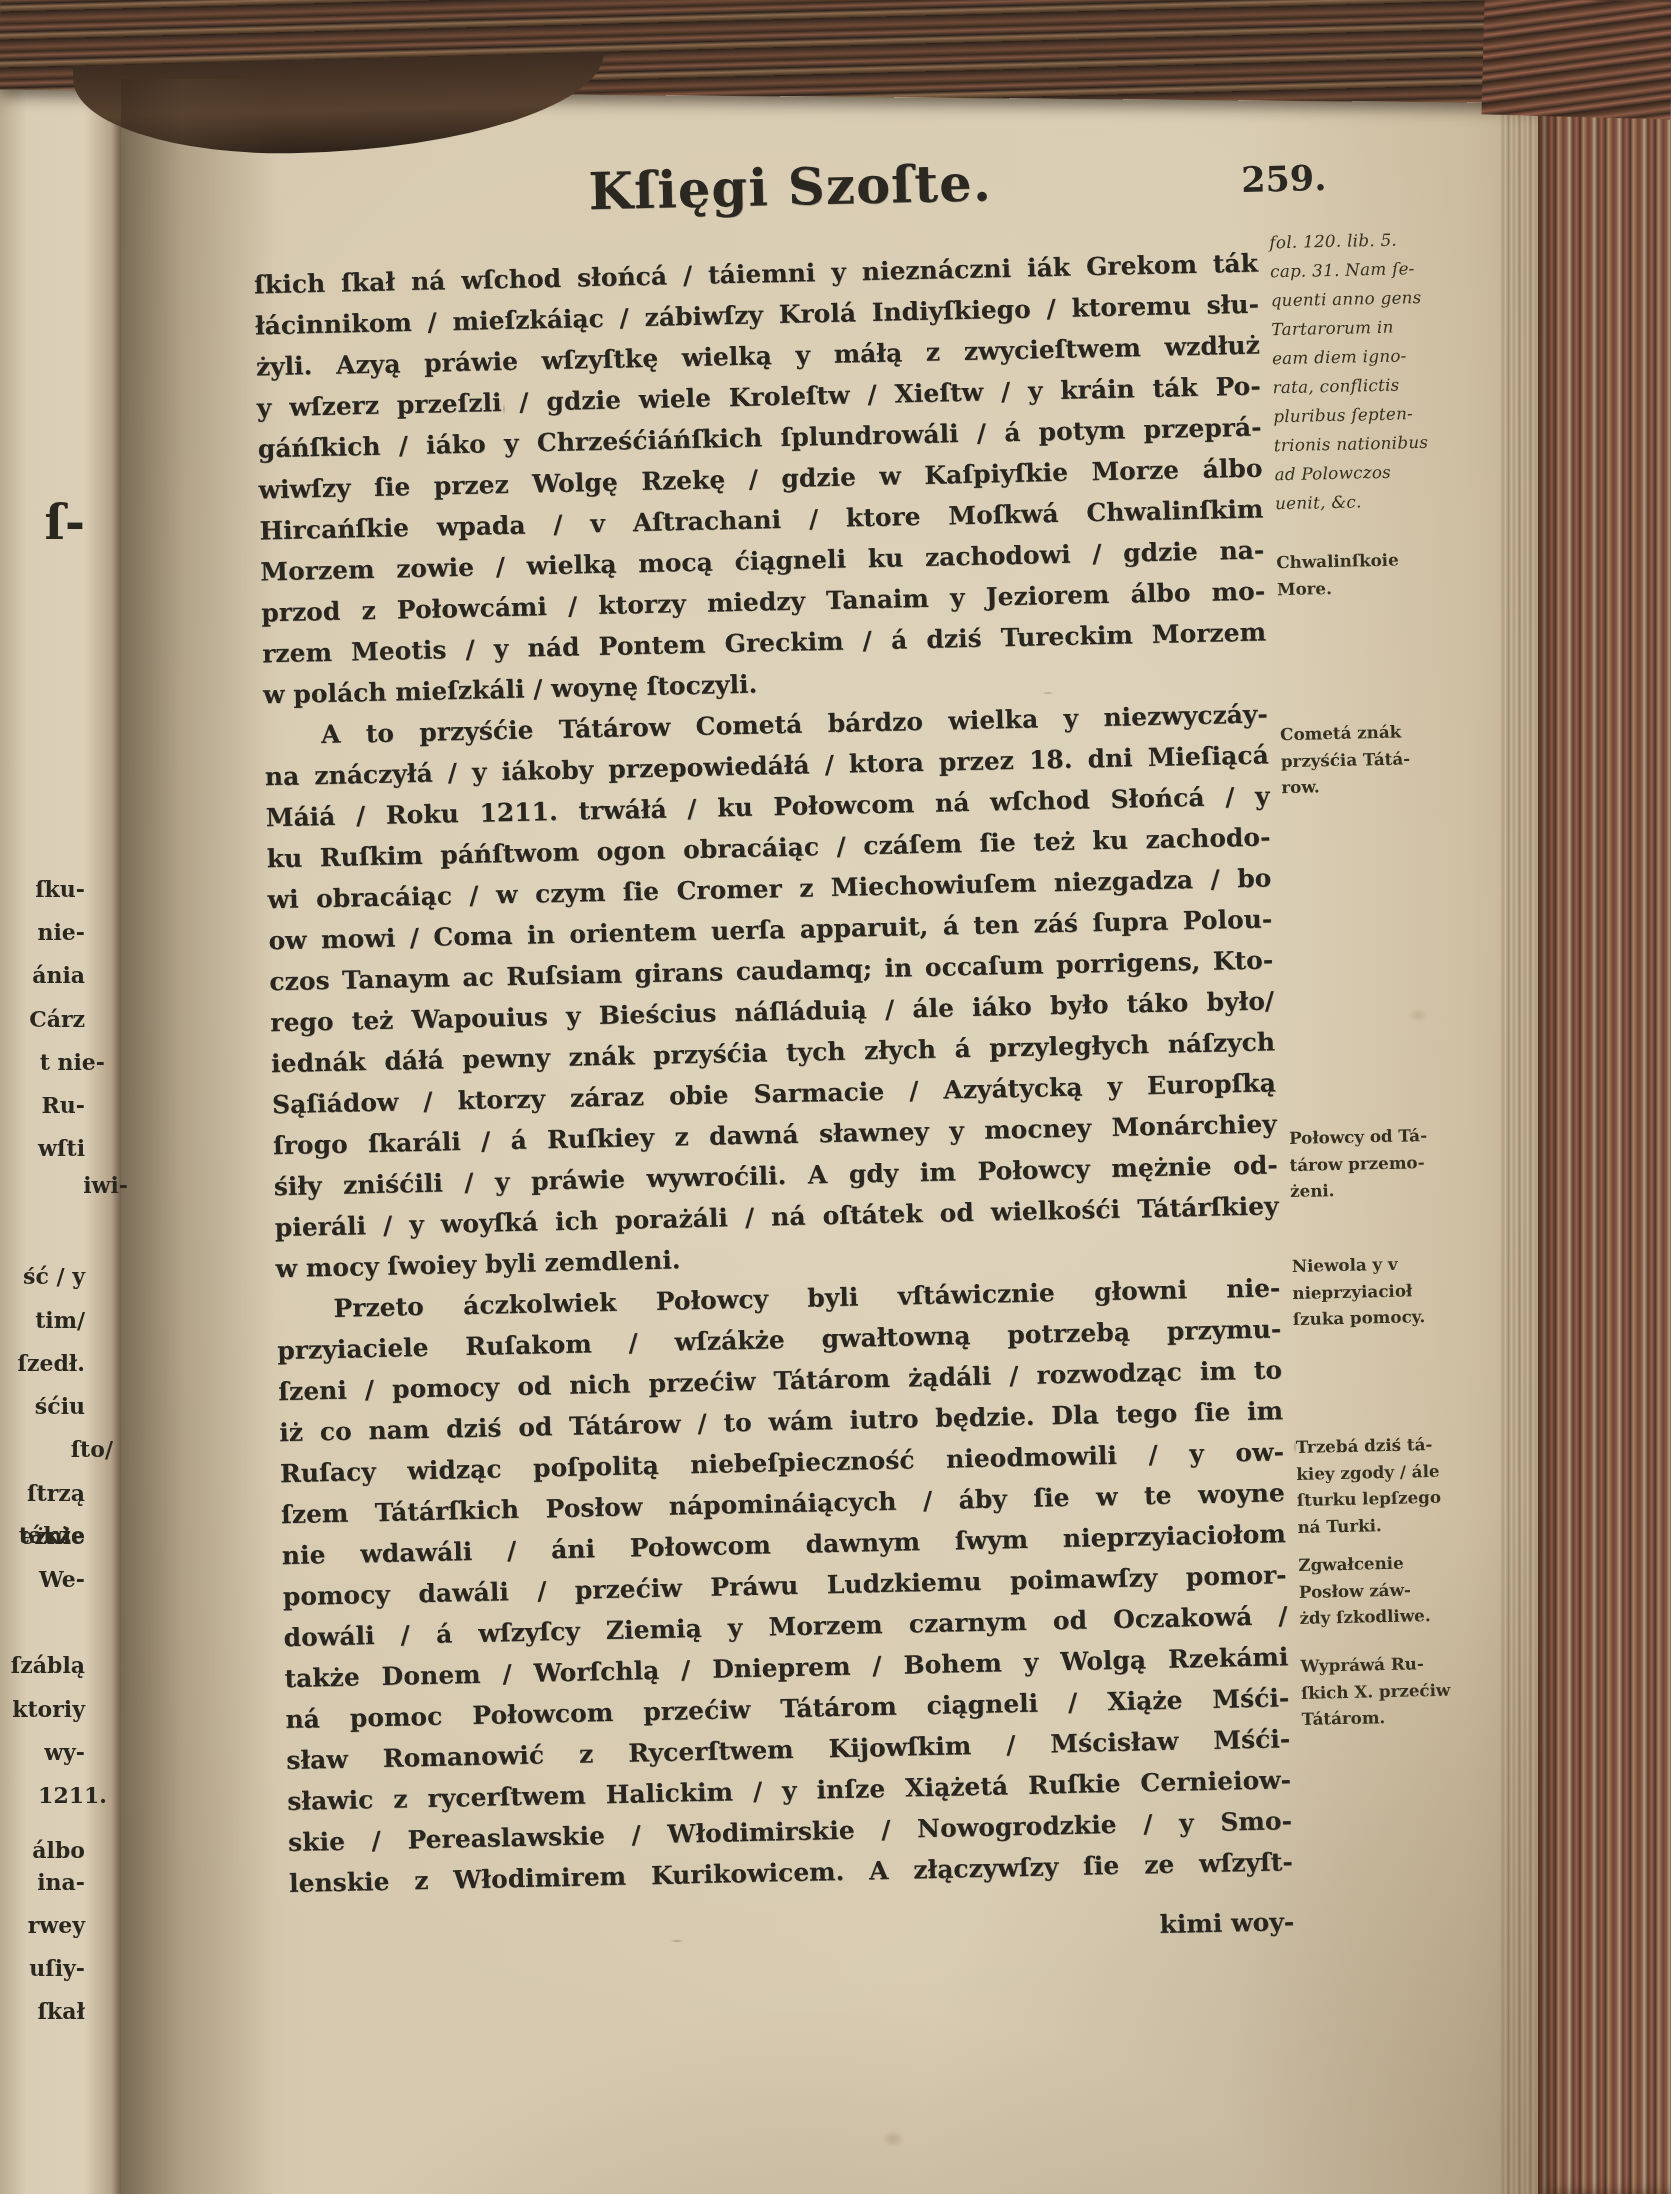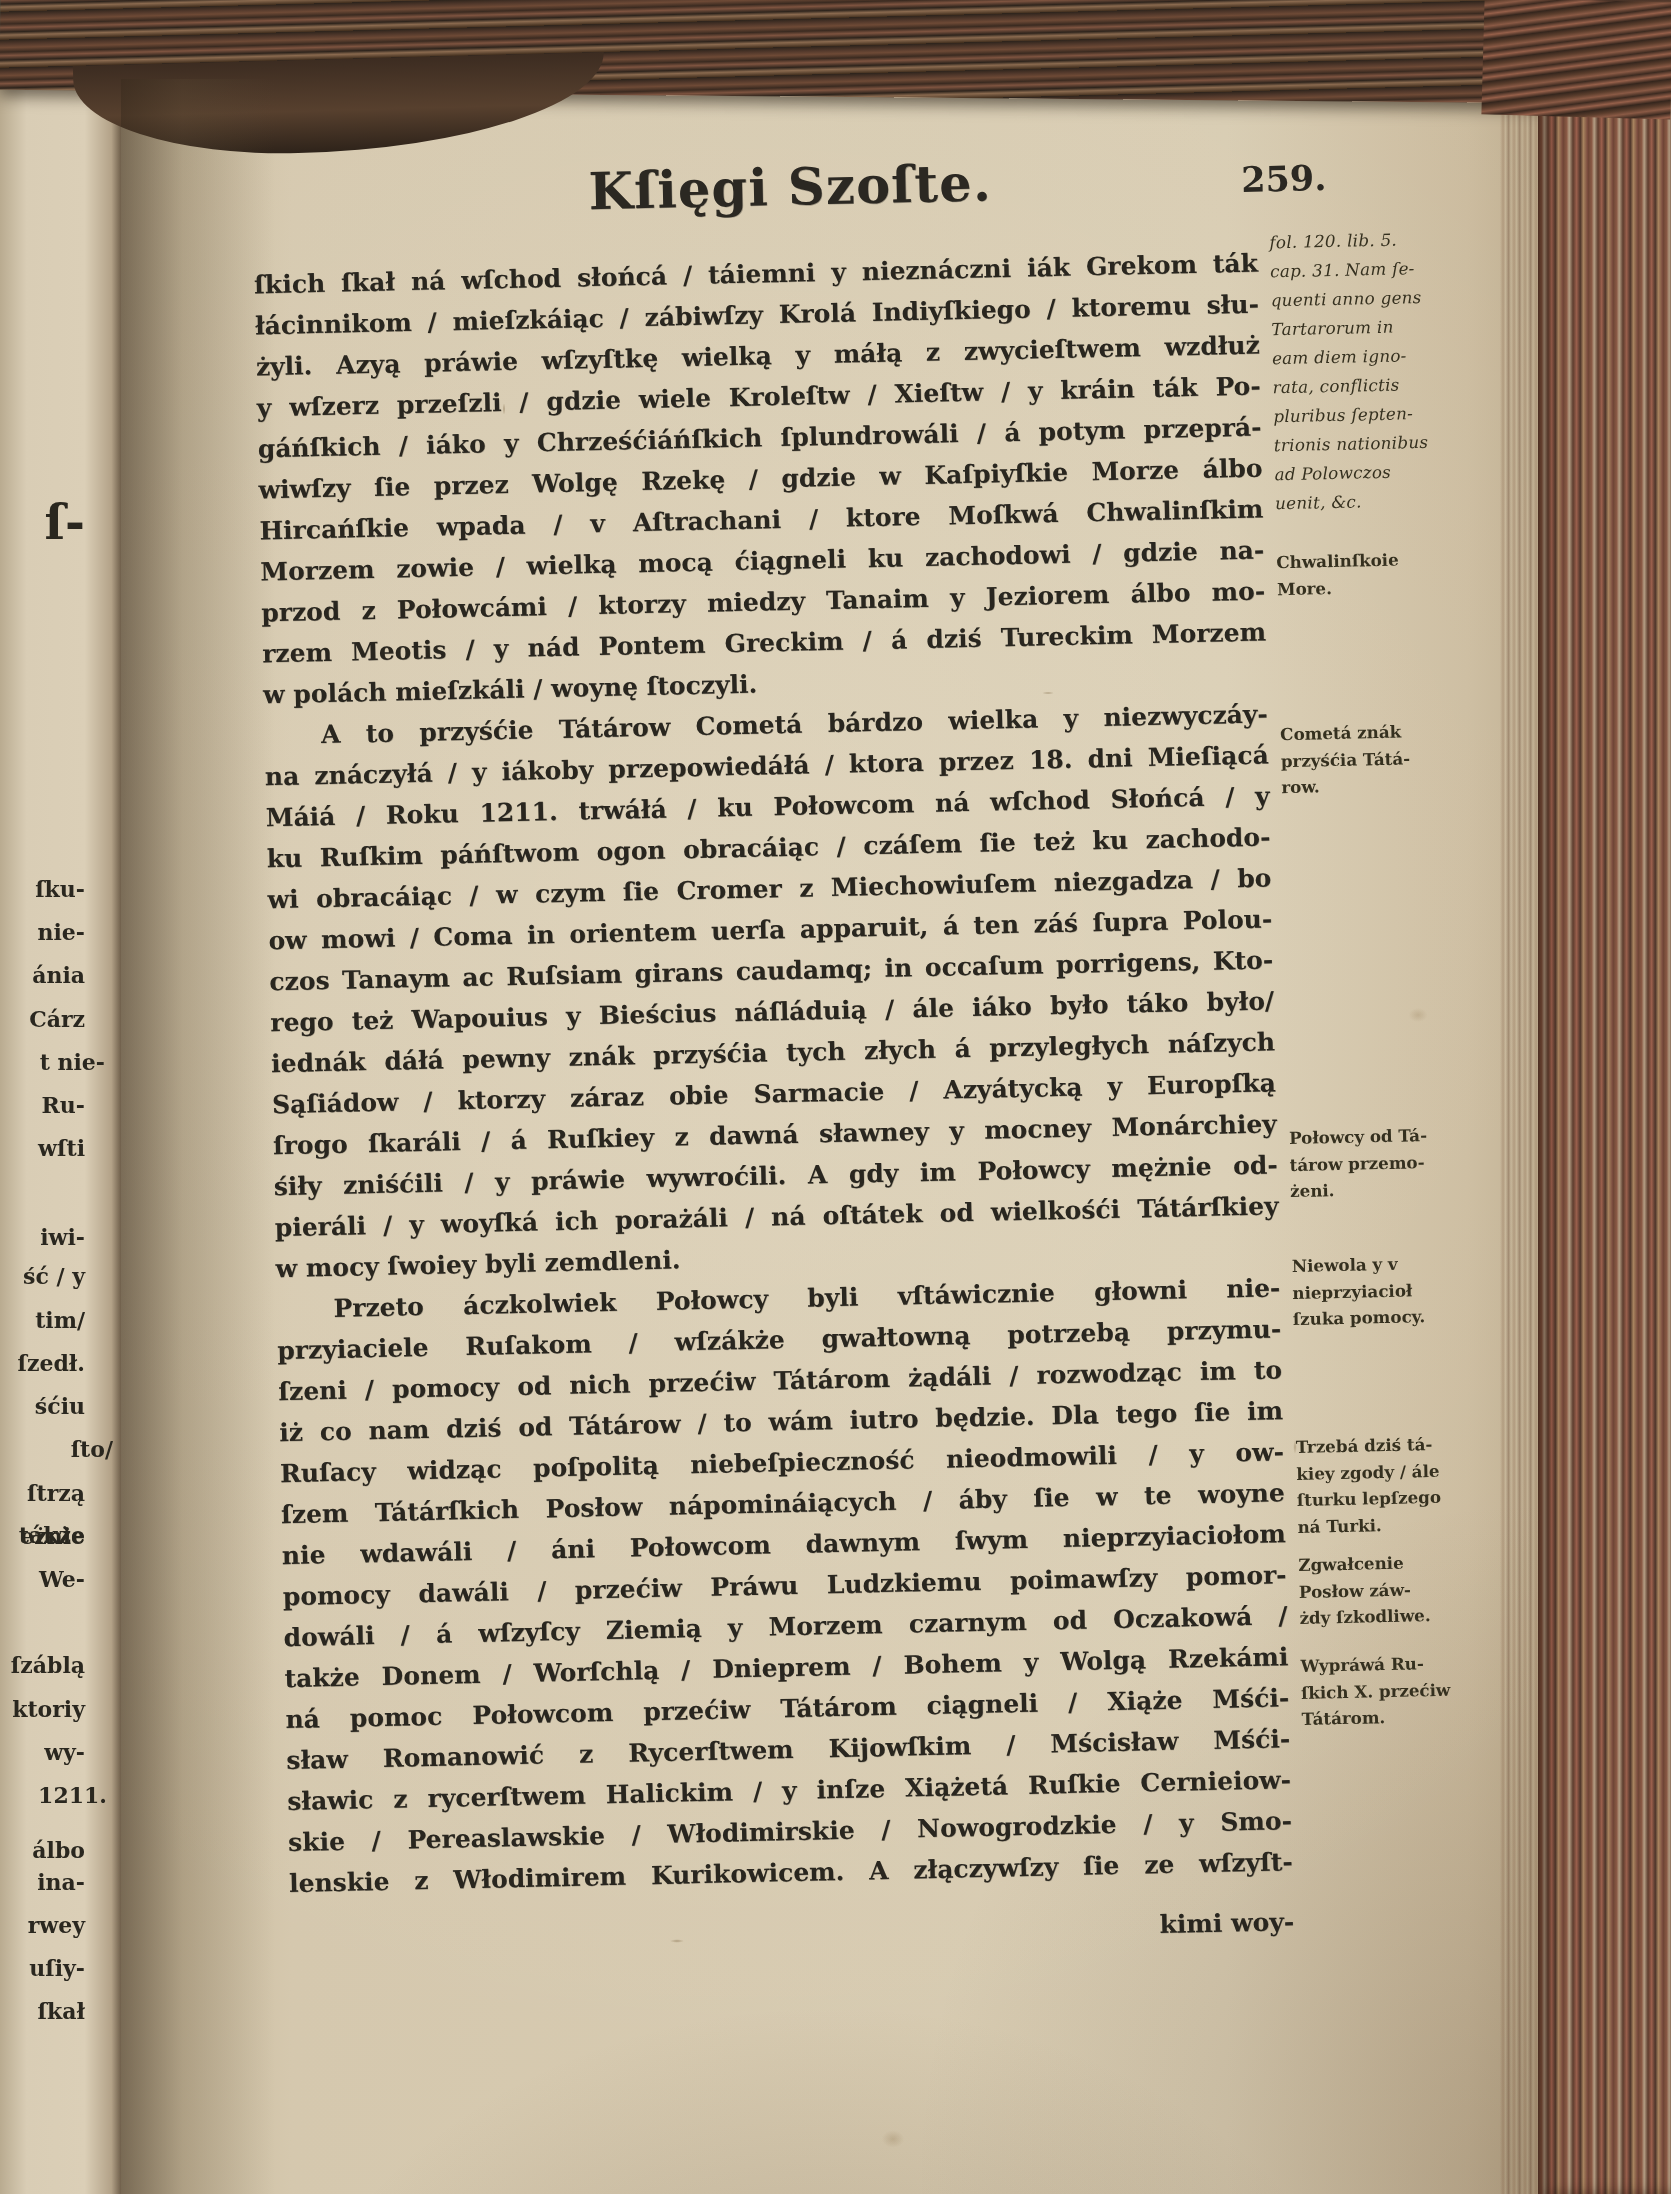--- a/index.html
+++ b/index.html
@@ -222,21 +222,21 @@
 
   <div class="fragments-layer">
       <div class="left-fragment big" style="top: 494px;">ſ-</div>
       <div class="left-fragment" style="top: 876px;">ſku-</div>
       <div class="left-fragment" style="top: 919px;">nie-</div>
       <div class="left-fragment" style="top: 962px;">ánia</div>
       <div class="left-fragment" style="top: 1006px;">Cárz</div>
       <div class="left-fragment" style="top: 1049px; padding-left: 20px;">t nie-</div>
       <div class="left-fragment" style="top: 1092px;">Ru-</div>
       <div class="left-fragment" style="top: 1135px;">wſti</div>
-      <div class="left-fragment" style="top: 1224px;">iwi-</div>
+      <div class="left-fragment" style="top: 1172px; margin-left: 43px;">iwi-</div>
       <div class="left-fragment" style="top: 1263px;">ść / y</div>
       <div class="left-fragment" style="top: 1307px;">tim/</div>
       <div class="left-fragment" style="top: 1350px;">ſzedł.</div>
       <div class="left-fragment" style="top: 1393px;">śćiu</div>
       <div class="left-fragment" style="top: 1436px; padding-left: 28px;">ſto/</div>
       <div class="left-fragment" style="top: 1480px;">ſtrzą</div>
       <div class="left-fragment" style="top: 1523px;">eżnie</div>
       <div class="left-fragment" style="top: 1566px;">We-</div>
       <div class="left-fragment" style="top: 1522px; text-align: right;">tákże</div>
       <div class="left-fragment" style="top: 1652px;">ſzáblą</div>

